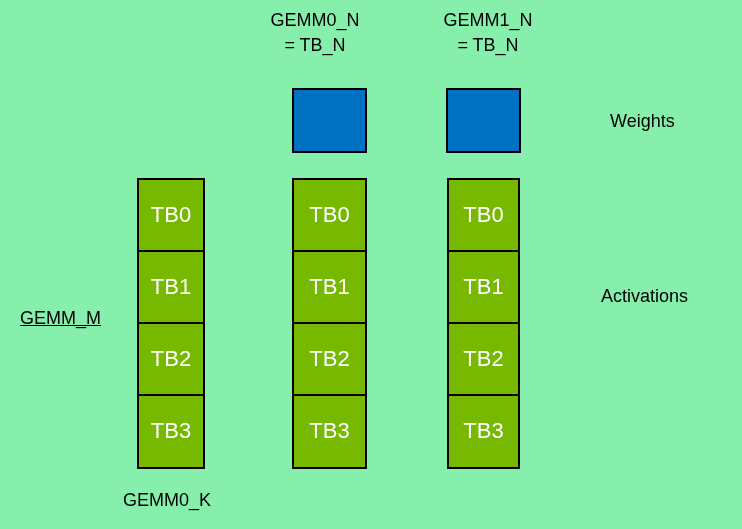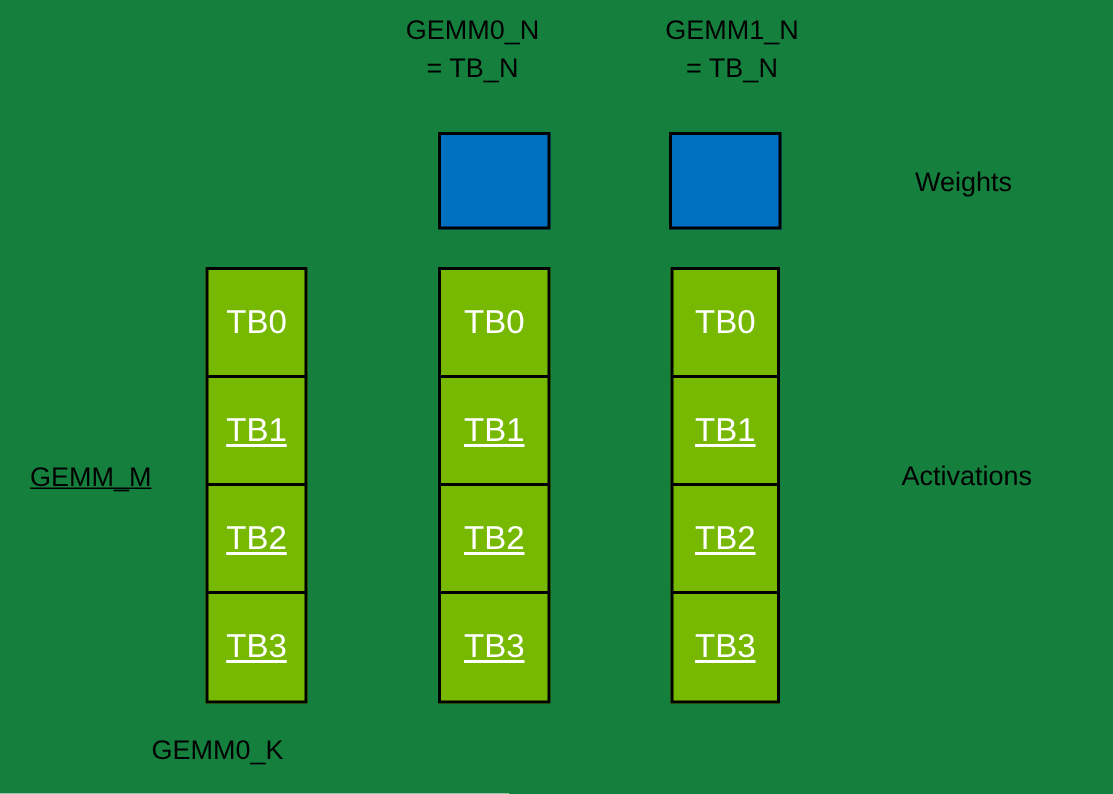--- a/index.html
+++ b/index.html
@@ -4,21 +4,21 @@
 <style>
   html, body {
     margin: 0;
     padding: 0;
     background: #ffffff;
   }
   .canvas {
     position: relative;
     width: 742px;
     height: 529px;
-    background: #15803d;
+    background: #86efac;
     font-family: "Liberation Sans", sans-serif;
     color: #000000;
     overflow: hidden;
   }
   .label {
     position: absolute;
     font-size: 18px;
     line-height: 25px;
     color: #000000;
     white-space: nowrap;
@@ -55,27 +55,26 @@
     height: 74.5px;
     border: 2.5px solid #000000;
     display: flex;
     align-items: center;
     justify-content: center;
     color: #ffffff;
     font-size: 22px;
   }
   .tb-cell:not(:first-child) {
     margin-top: -2.5px;
-    text-decoration: underline;
   }
   .side-label-weights      { left: 610px; top: 109px; }
-  .side-label-activations  { left: 601px; top: 305px; }
+  .side-label-activations  { left: 601px; top: 284px; }
   .side-label-gemm-m       { left: 20px;  top: 306px; text-decoration: underline; }
   .bottom-label {
-    text-align: left;
+    text-align: right;
     width: 110px;
     top: 488px;
   }
   .bottom-label-0 { left: 101px; }
   .bottom-label-1 { left: 270px; }
 </style>
 </head>
 <body>
 
 <div class="canvas">

